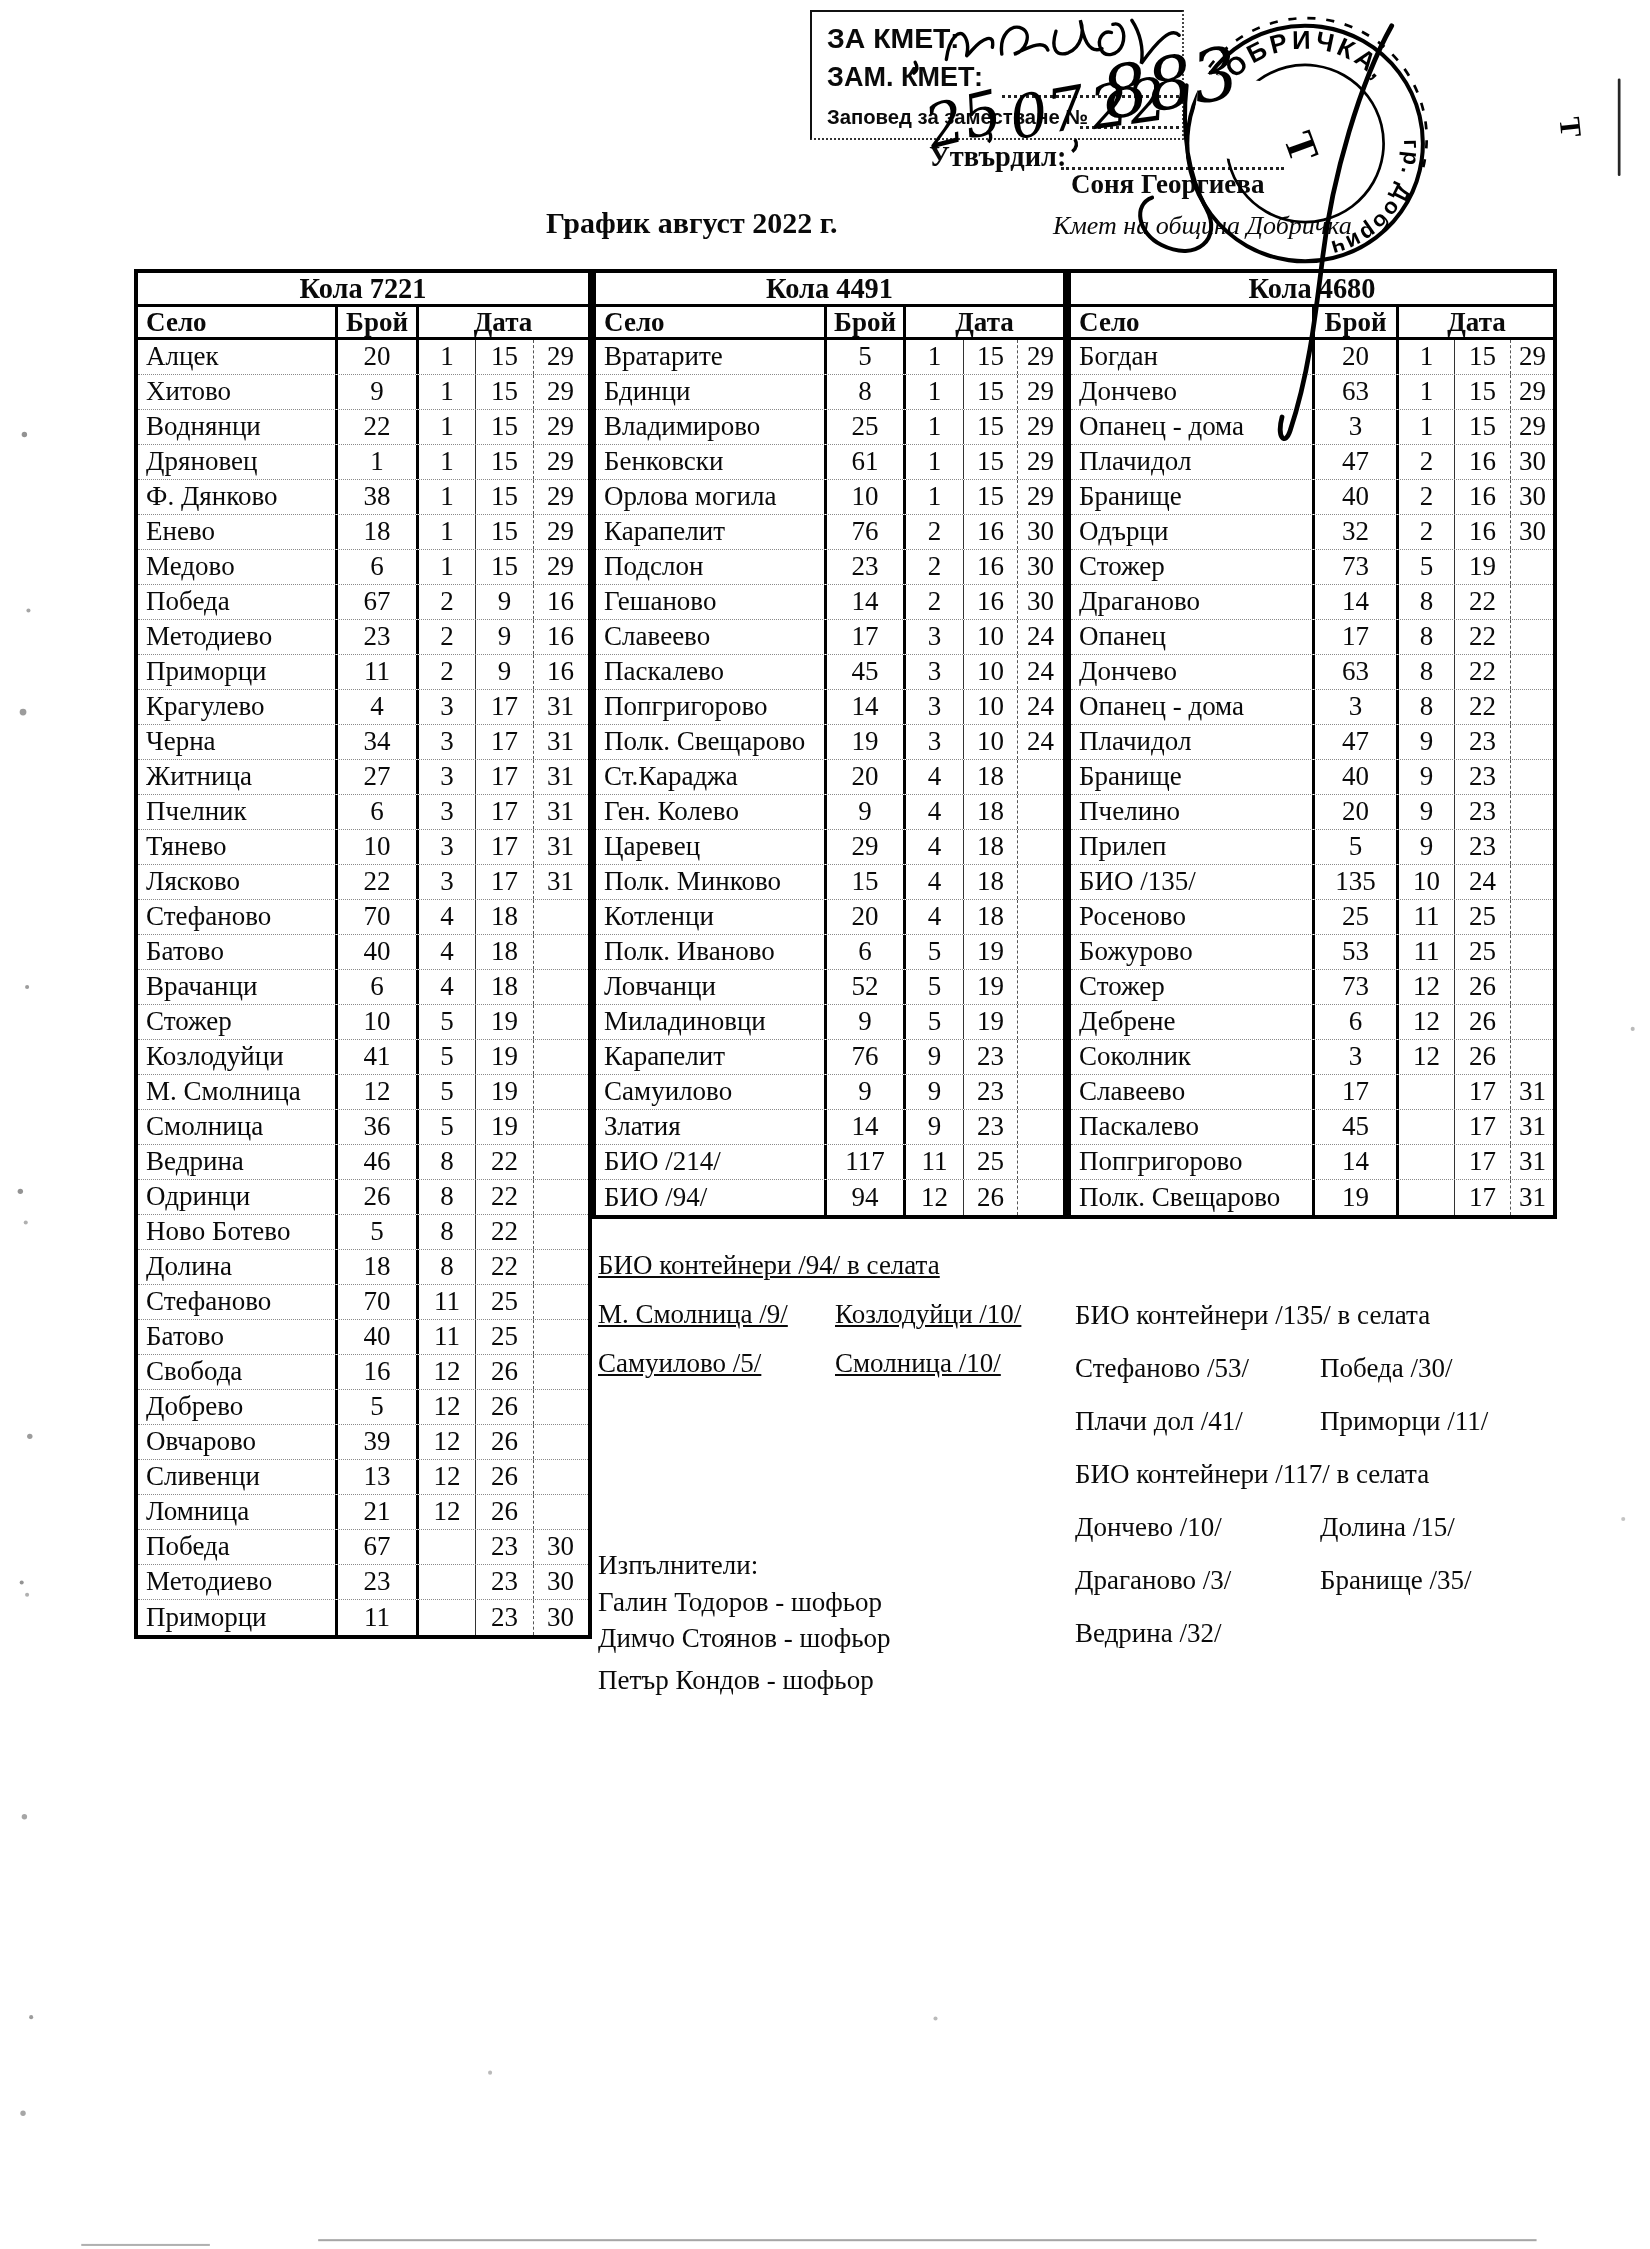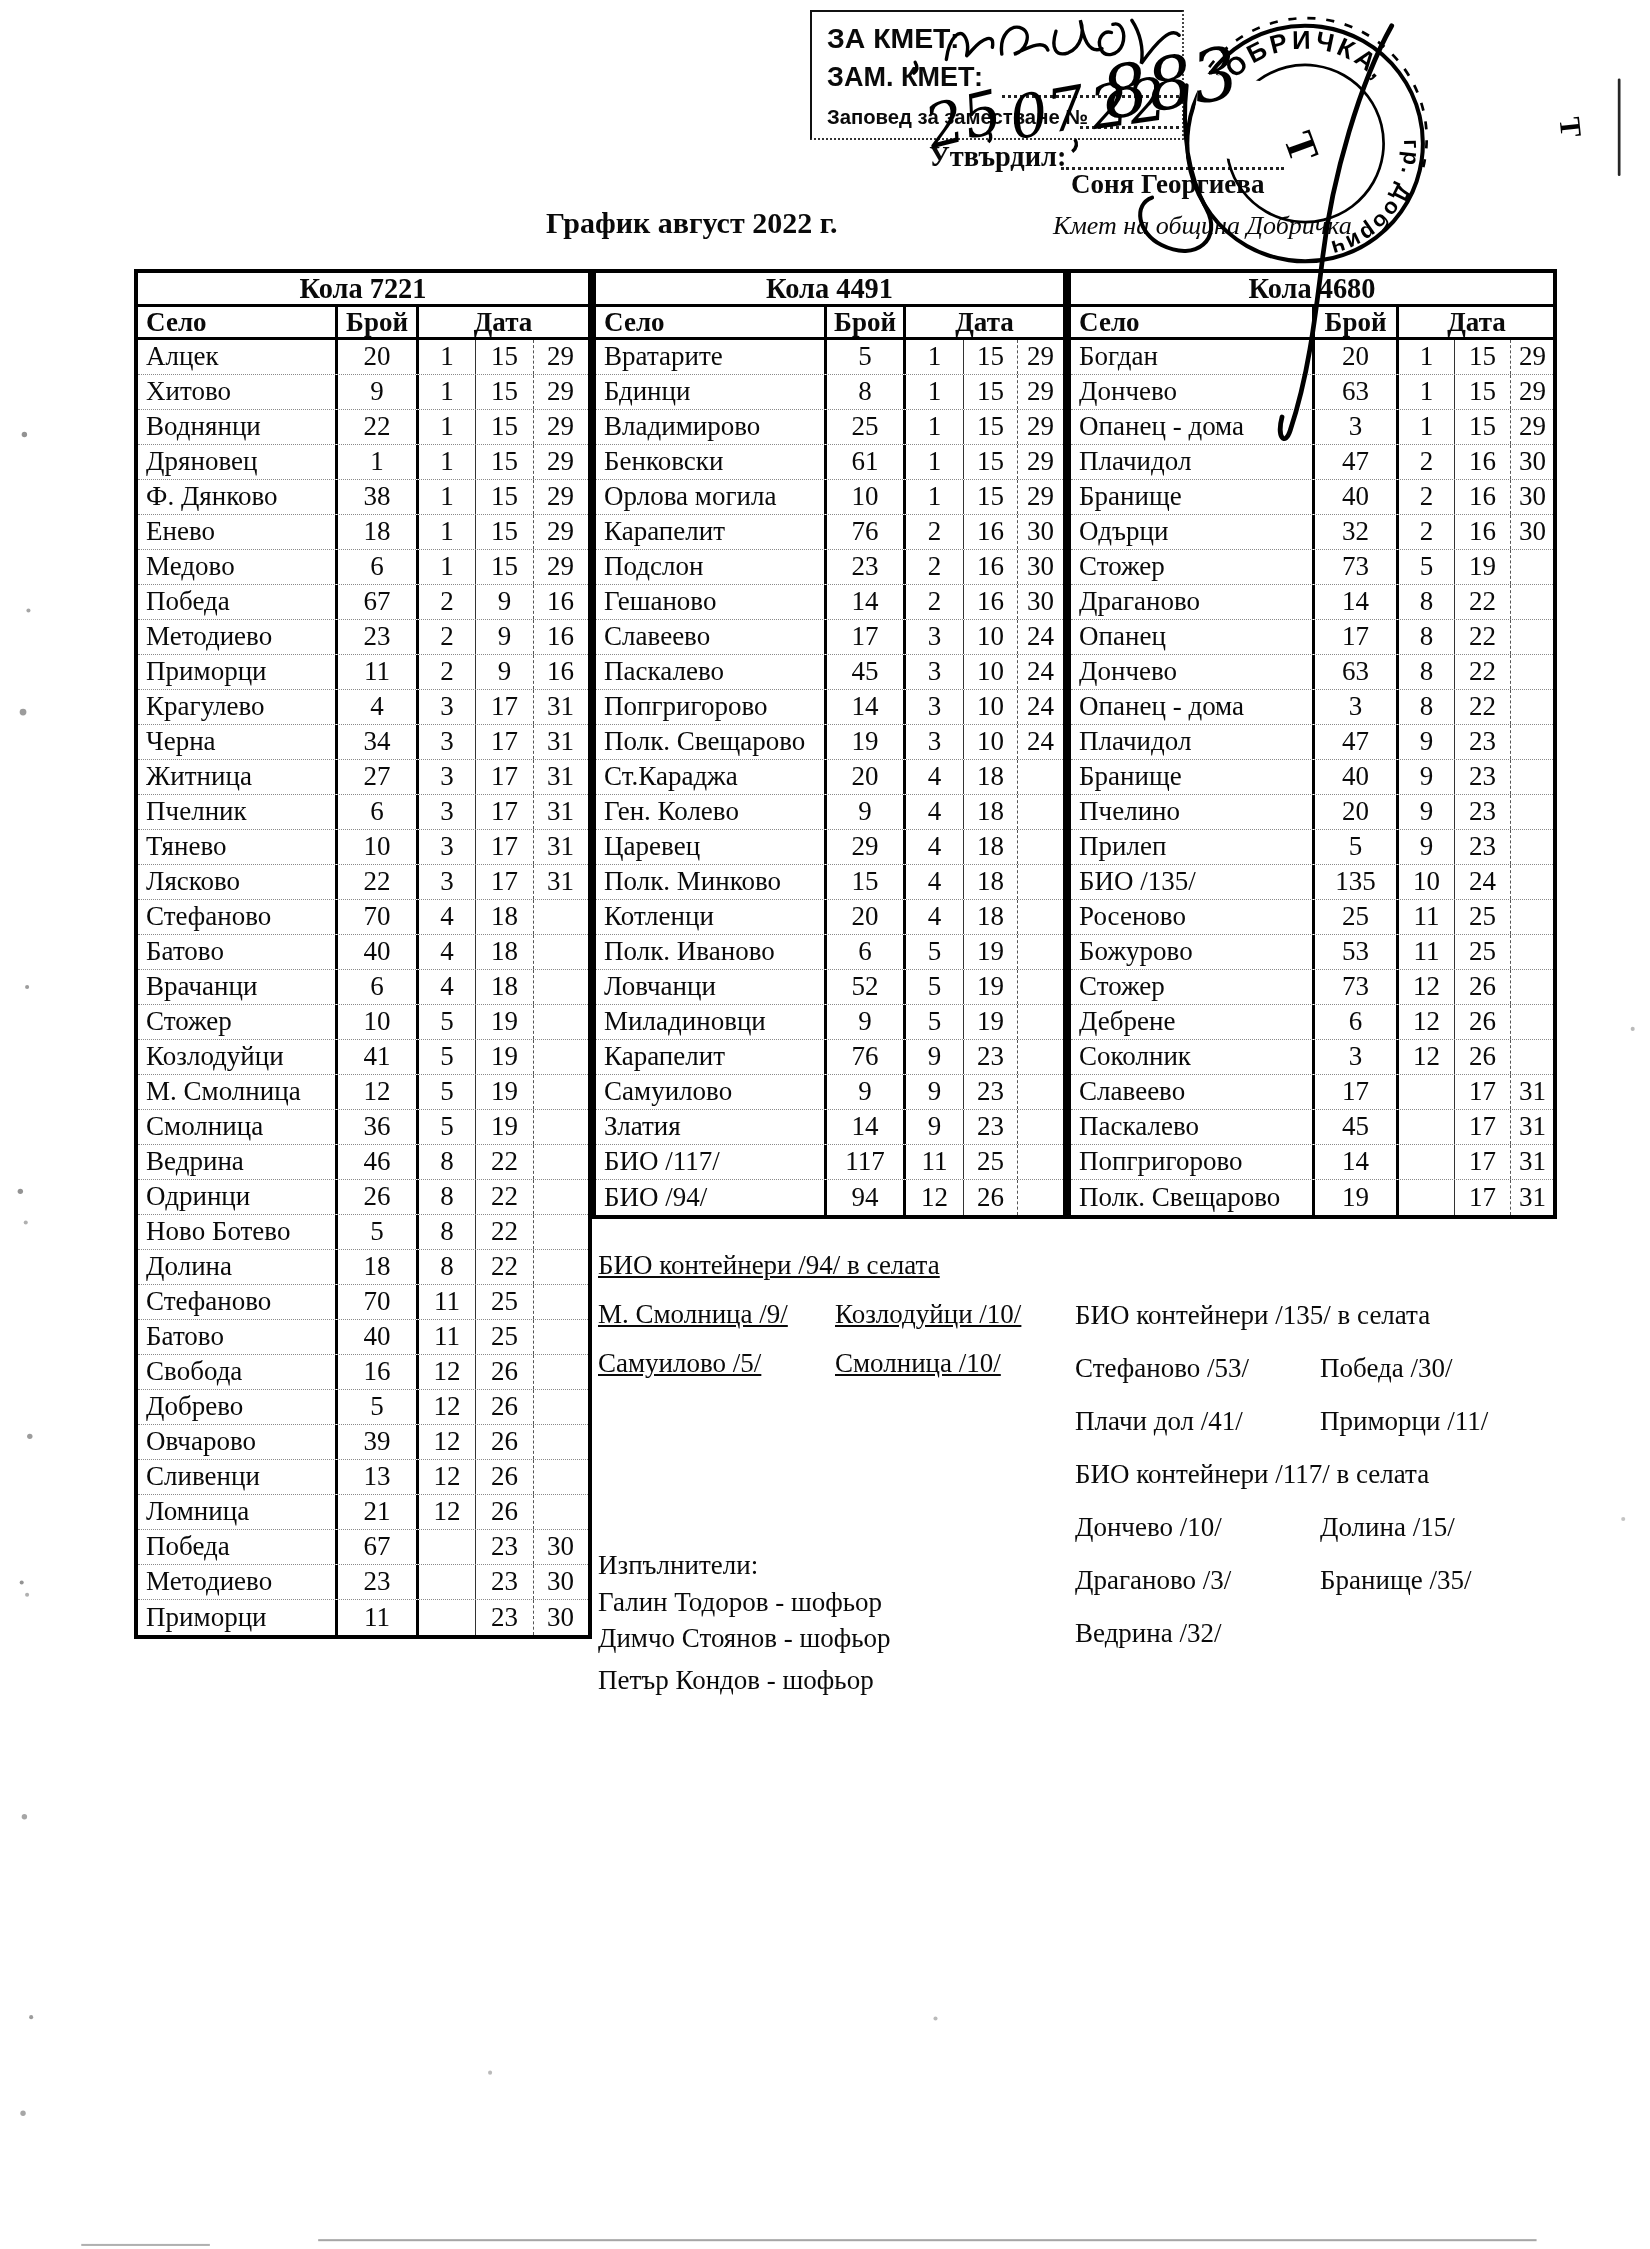--- a/index.html
+++ b/index.html
@@ -520,21 +520,21 @@
           <div class="c c4"></div>
         </div>
         <div class="t-row g2">
           <div class="c c0">Златия</div>
           <div class="c c1">14</div>
           <div class="c c2">9</div>
           <div class="c c3">23</div>
           <div class="c c4"></div>
         </div>
         <div class="t-row g2">
-          <div class="c c0">БИО /117/</div>
+          <div class="c c0">БИО /214/</div>
           <div class="c c1">117</div>
           <div class="c c2">11</div>
           <div class="c c3">25</div>
           <div class="c c4"></div>
         </div>
         <div class="t-row g2">
           <div class="c c0">БИО /94/</div>
           <div class="c c1">94</div>
           <div class="c c2">12</div>
           <div class="c c3">26</div>

